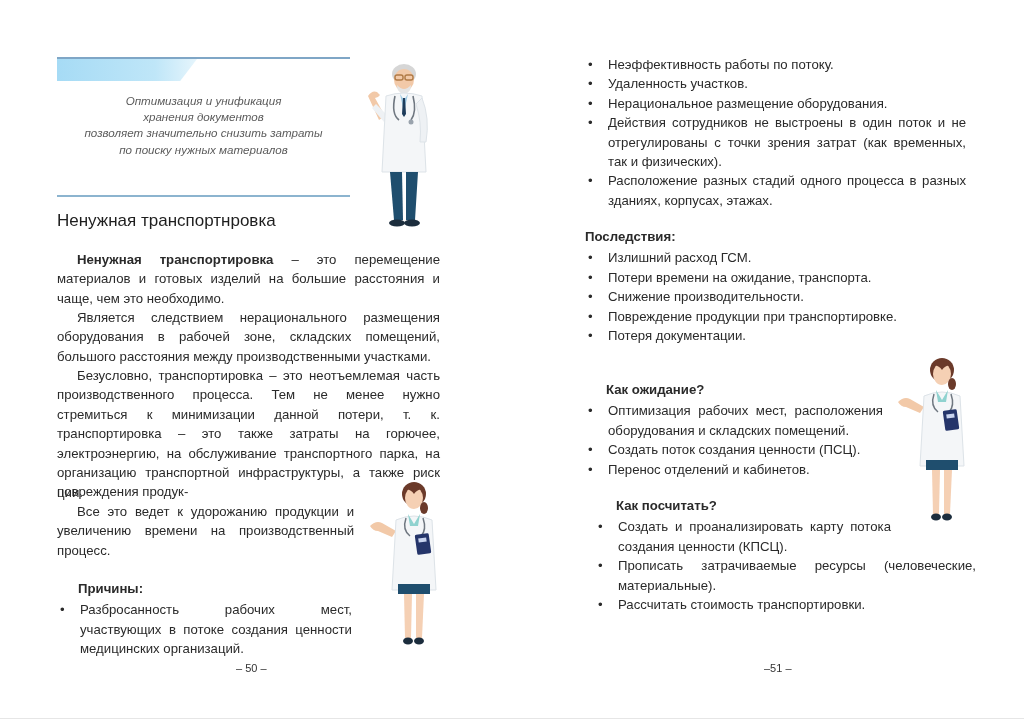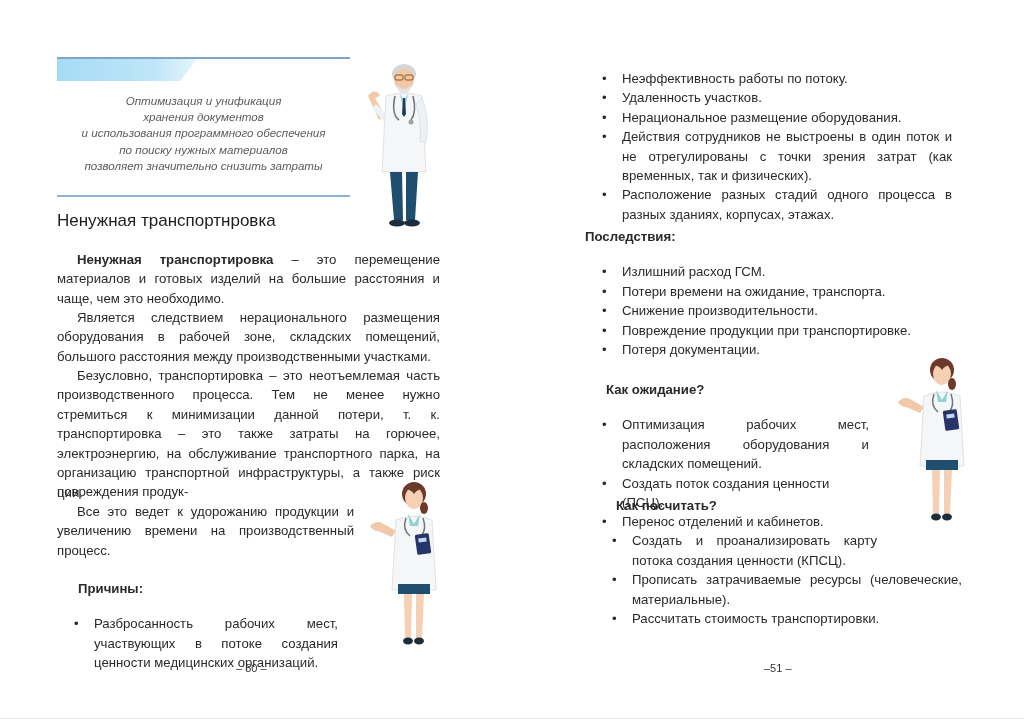--- a/index.html
+++ b/index.html
@@ -25,21 +25,21 @@
   .callout .ctext { position: absolute; left: 0; top: 36px; width: 293px; text-align: center;
     font-style: italic; font-size: 11.6px; line-height: 16.2px; color: #5b5b5b; }
   .callout .ctext div { white-space: nowrap; }
 
   .heading { position: absolute; left: 57px; top: 211px; font-size: 17px; color: #1e1e1e; }
 
   .lp { position: absolute; left: 57px; width: 383px; }
   .ind { text-indent: 20px; }
   .b { font-weight: bold; }
 
-  .bullets { list-style: none; margin: 16px; padding: 0; }
+  .bullets { list-style: none; margin: 2px; padding: 0; }
   .bullets li { position: relative; padding-left: 21px; }
   .bullets li::before { content: "\2022"; position: absolute; left: 1px; top: 0; color: #2a2a2a; }
 
   .section-title { font-weight: bold; }
 
   .page-num { position: absolute; font-size: 11px; color: #333; }
 
   .figure { position: absolute; }
 </style>
 </head>
@@ -48,23 +48,22 @@
 <div class="spread">
 
   <div class="page page-left">
 
     <div class="callout">
       <div class="topline"></div>
       <div class="band"></div>
       <div class="ctext">
         <div>Оптимизация и унификация</div>
         <div>хранения документов</div>
-        <div>и использования программного обеспечения</div>
+        <div>позволяет значительно снизить затраты</div>
         <div>по поиску нужных материалов</div>
-        <div>позволяет значительно снизить затраты</div>
       </div>
       <div class="bottomline"></div>
     </div>
 
     <svg class="figure" style="left:362px; top:56px;" width="80" height="176" viewBox="0 0 80 176">
 
       <path d="M6 40 q4 -6 9 -4 l3 3 q-2 3 -5 3 l10 18 l-6 4 z" fill="#f2c9a8"></path>
       <path d="M14 48 L26 60 L22 66 L10 52 Z" fill="#eef1f4"></path>
 
       <ellipse cx="42" cy="18" rx="12" ry="10" fill="#d6d6d6"></ellipse>

